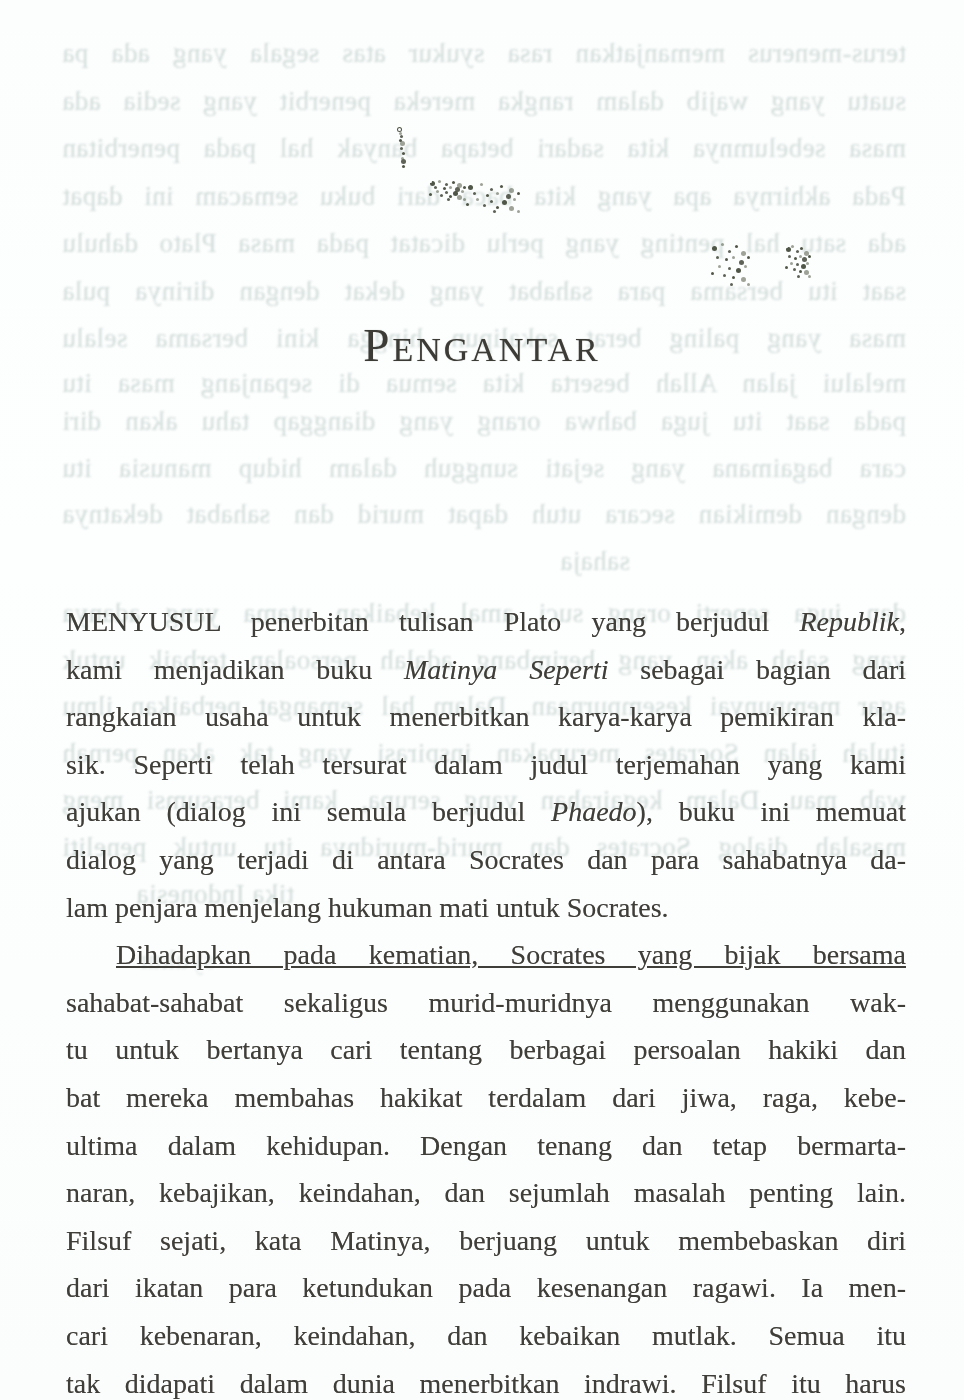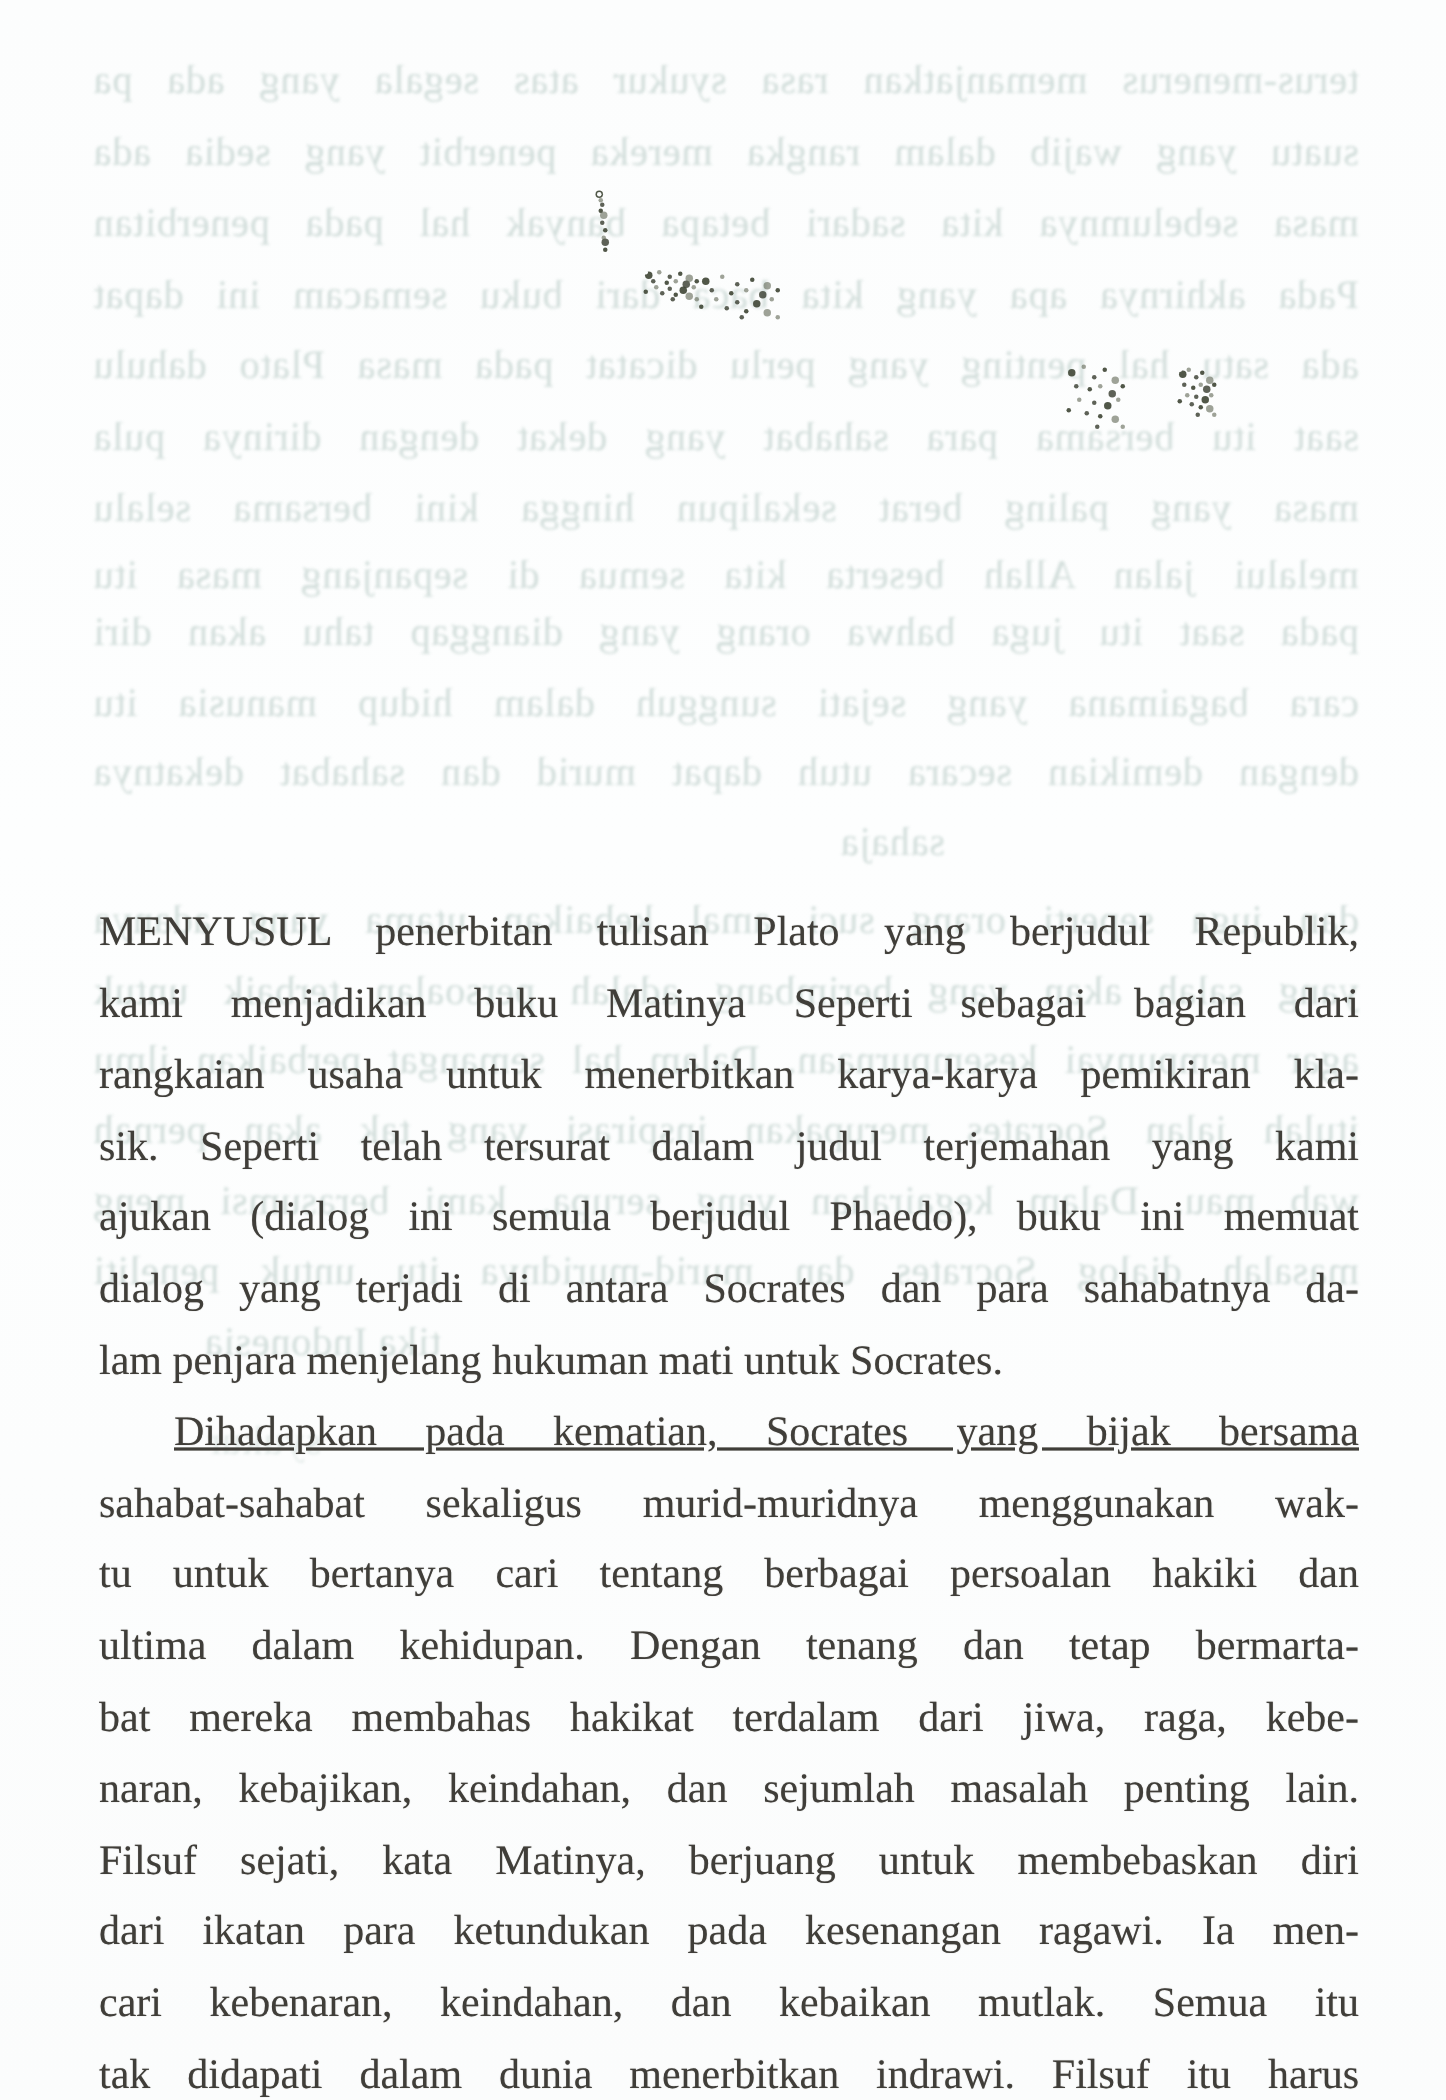--- a/index.html
+++ b/index.html
@@ -53,21 +53,21 @@
     font-size: 28px;
     text-shadow: 0 0 0.6px rgba(64,62,57,0.5);
   }
   .line {
     line-height: 47.6px;
     height: 47.6px;
     overflow: visible;
   }
   .line.just { text-align: justify; text-align-last: justify; }
   .line.indent { padding-left: 50px; text-decoration: underline; }
-  .it { }
+  .it { font-style: italic; }
 </style>
 </head>
 <body>
 
 <div class="page">
 
   <div class="ghost-layer">
       <div class="ghost-line" style="top: 37px; left: 62px; width: 844px;">terus-menerus memanjatkan rasa syukur atas segala yang ada pa</div>
       <div class="ghost-line" style="top: 85px; left: 62px; width: 844px;">suatu yang wajib dalam rangka mereka penerbit yang sedia ada</div>
       <div class="ghost-line" style="top: 132px; left: 62px; width: 844px;">masa sebelumnya kita sadari betapa banyak hal pada penerbitan</div>
@@ -92,33 +92,34 @@
 
   <div class="speck-layer">
       <div class="speck" style="left: 398px; top: 128px; box-shadow: rgba(72, 78, 62, 0.95) 0px 0px 0px 1px, rgba(95, 101, 84, 0.6) 1px 4px 0px 0px, rgba(58, 64, 50, 0.82) 2px 7px 0px 0px, rgba(72, 78, 62, 0.95) 1px 11px 0px 0px, rgba(95, 101, 84, 0.6) 3px 14px 0px 1px, rgba(58, 64, 50, 0.82) 2px 19px 0px 0px, rgba(72, 78, 62, 0.95) 4px 24px 0px 0px, rgba(95, 101, 84, 0.6) 3px 29px 0px 0px, rgba(58, 64, 50, 0.82) 4px 32px 0px 1px, rgba(72, 78, 62, 0.95) 4px 37px 0px 0px;"></div>
       <div class="speck" style="left: 429px; top: 180px; box-shadow: rgba(72, 78, 62, 0.95) 2px 2px 0px 1px, rgba(95, 101, 84, 0.6) 9px 0px 0px 0px, rgba(58, 64, 50, 0.82) 16px 3px 0px 0px, rgba(72, 78, 62, 0.95) 23px 1px 0px 0px, rgba(95, 101, 84, 0.6) 29px 4px 0px 1px, rgba(58, 64, 50, 0.82) 5px 6px 0px 0px, rgba(72, 78, 62, 0.95) 14px 7px 0px 0px, rgba(95, 101, 84, 0.6) 20px 6px 0px 0px, rgba(58, 64, 50, 0.82) 27px 8px 0px 1px, rgba(72, 78, 62, 0.95) 34px 6px 0px 0px, rgba(95, 101, 84, 0.6) 7px 10px 0px 0px, rgba(58, 64, 50, 0.82) 16px 11px 0px 0px, rgba(72, 78, 62, 0.95) 25px 12px 0px 1px, rgba(95, 101, 84, 0.6) 32px 10px 0px 0px, rgba(58, 64, 50, 0.82) 11px 14px 0px 0px, rgba(72, 78, 62, 0.95) 20px 15px 0px 0px, rgba(95, 101, 84, 0.6) 29px 16px 0px 1px, rgba(58, 64, 50, 0.82) 18px 18px 0px 0px, rgba(72, 78, 62, 0.95) 0px 13px 0px 0px, rgba(95, 101, 84, 0.6) 34px 18px 0px 0px;"></div>
       <div class="speck" style="left: 466px; top: 183px; box-shadow: rgba(72, 78, 62, 0.95) 3px 3px 0px 1px, rgba(95, 101, 84, 0.6) 14px 0px 0px 0px, rgba(58, 64, 50, 0.82) 24px 5px 0px 0px, rgba(72, 78, 62, 0.95) 34px 2px 0px 0px, rgba(95, 101, 84, 0.6) 44px 6px 0px 1px, rgba(58, 64, 50, 0.82) 7px 9px 0px 0px, rgba(72, 78, 62, 0.95) 20px 11px 0px 0px, rgba(95, 101, 84, 0.6) 30px 9px 0px 0px, rgba(58, 64, 50, 0.82) 41px 12px 0px 1px, rgba(72, 78, 62, 0.95) 51px 9px 0px 0px, rgba(95, 101, 84, 0.6) 10px 15px 0px 0px, rgba(58, 64, 50, 0.82) 24px 17px 0px 0px, rgba(72, 78, 62, 0.95) 37px 18px 0px 1px, rgba(95, 101, 84, 0.6) 47px 15px 0px 0px, rgba(58, 64, 50, 0.82) 17px 21px 0px 0px, rgba(72, 78, 62, 0.95) 30px 23px 0px 0px, rgba(95, 101, 84, 0.6) 44px 24px 0px 1px, rgba(58, 64, 50, 0.82) 27px 27px 0px 0px, rgba(72, 78, 62, 0.95) 0px 20px 0px 0px, rgba(95, 101, 84, 0.6) 51px 27px 0px 0px;"></div>
       <div class="speck" style="left: 711px; top: 243px; box-shadow: rgba(72, 78, 62, 0.95) 2px 4px 0px 1px, rgba(95, 101, 84, 0.6) 10px 0px 0px 0px, rgba(58, 64, 50, 0.82) 17px 7px 0px 0px, rgba(72, 78, 62, 0.95) 24px 2px 0px 0px, rgba(95, 101, 84, 0.6) 31px 9px 0px 1px, rgba(58, 64, 50, 0.82) 5px 13px 0px 0px, rgba(72, 78, 62, 0.95) 14px 15px 0px 0px, rgba(95, 101, 84, 0.6) 21px 13px 0px 0px, rgba(58, 64, 50, 0.82) 29px 18px 0px 1px, rgba(72, 78, 62, 0.95) 36px 13px 0px 0px, rgba(95, 101, 84, 0.6) 7px 22px 0px 0px, rgba(58, 64, 50, 0.82) 17px 24px 0px 0px, rgba(72, 78, 62, 0.95) 26px 26px 0px 1px, rgba(95, 101, 84, 0.6) 33px 22px 0px 0px, rgba(58, 64, 50, 0.82) 12px 31px 0px 0px, rgba(72, 78, 62, 0.95) 21px 33px 0px 0px, rgba(95, 101, 84, 0.6) 31px 35px 0px 1px, rgba(58, 64, 50, 0.82) 19px 40px 0px 0px, rgba(72, 78, 62, 0.95) 0px 29px 0px 0px, rgba(95, 101, 84, 0.6) 36px 40px 0px 0px;"></div>
       <div class="speck" style="left: 785px; top: 245px; box-shadow: rgba(72, 78, 62, 0.95) 2px 3px 0px 1px, rgba(95, 101, 84, 0.6) 6px 0px 0px 0px, rgba(58, 64, 50, 0.82) 11px 5px 0px 0px, rgba(72, 78, 62, 0.95) 15px 2px 0px 0px, rgba(95, 101, 84, 0.6) 20px 7px 0px 1px, rgba(58, 64, 50, 0.82) 3px 10px 0px 0px, rgba(72, 78, 62, 0.95) 9px 12px 0px 0px, rgba(95, 101, 84, 0.6) 14px 10px 0px 0px, rgba(58, 64, 50, 0.82) 18px 13px 0px 1px, rgba(72, 78, 62, 0.95) 23px 10px 0px 0px, rgba(95, 101, 84, 0.6) 5px 17px 0px 0px, rgba(58, 64, 50, 0.82) 11px 18px 0px 0px, rgba(72, 78, 62, 0.95) 17px 20px 0px 1px, rgba(95, 101, 84, 0.6) 21px 17px 0px 0px, rgba(58, 64, 50, 0.82) 8px 23px 0px 0px, rgba(72, 78, 62, 0.95) 14px 25px 0px 0px, rgba(95, 101, 84, 0.6) 20px 26px 0px 1px, rgba(58, 64, 50, 0.82) 12px 30px 0px 0px, rgba(72, 78, 62, 0.95) 0px 21px 0px 0px, rgba(95, 101, 84, 0.6) 23px 30px 0px 0px;"></div>
     </div>
 
   <div class="content">
+    <div class="title"><span class="t-init">P</span><span class="t-rest">ENGANTAR</span></div>
     <div class="body-text">
         <div class="line just"><span>MENYUSUL penerbitan tulisan Plato yang berjudul </span><span class="it">Republik</span><span>,</span></div>
         <div class="line just"><span>kami menjadikan buku </span><span class="it">Matinya Seperti</span><span> sebagai bagian dari</span></div>
         <div class="line just"><span>rangkaian usaha untuk menerbitkan karya-karya pemikiran kla-</span></div>
         <div class="line just"><span>sik. Seperti telah tersurat dalam judul terjemahan yang kami</span></div>
         <div class="line just"><span>ajukan (dialog ini semula berjudul </span><span class="it">Phaedo</span><span>), buku ini memuat</span></div>
         <div class="line just"><span>dialog yang terjadi di antara Socrates dan para sahabatnya da-</span></div>
         <div class="line"><span>lam penjara menjelang hukuman mati untuk Socrates.</span></div>
         <div class="line just indent"><span>Dihadapkan pada kematian, Socrates yang bijak bersama</span></div>
         <div class="line just"><span>sahabat-sahabat sekaligus murid-muridnya menggunakan wak-</span></div>
         <div class="line just"><span>tu untuk bertanya cari tentang berbagai persoalan hakiki dan</span></div>
+        <div class="line just"><span>bat mereka membahas hakikat terdalam dari jiwa, raga, kebe-</span></div>
         <div class="line just"><span>ultima dalam kehidupan. Dengan tenang dan tetap bermarta-</span></div>
-        <div class="line just"><span>bat mereka membahas hakikat terdalam dari jiwa, raga, kebe-</span></div>
         <div class="line just"><span>naran, kebajikan, keindahan, dan sejumlah masalah penting lain.</span></div>
         <div class="line just"><span>Filsuf sejati, kata Matinya, berjuang untuk membebaskan diri</span></div>
         <div class="line just"><span>dari ikatan para ketundukan pada kesenangan ragawi. Ia men-</span></div>
         <div class="line just"><span>cari kebenaran, keindahan, dan kebaikan mutlak. Semua itu</span></div>
         <div class="line just"><span>tak didapati dalam dunia menerbitkan indrawi. Filsuf itu harus</span></div>
       </div>
   </div>
 
 </div>
 

